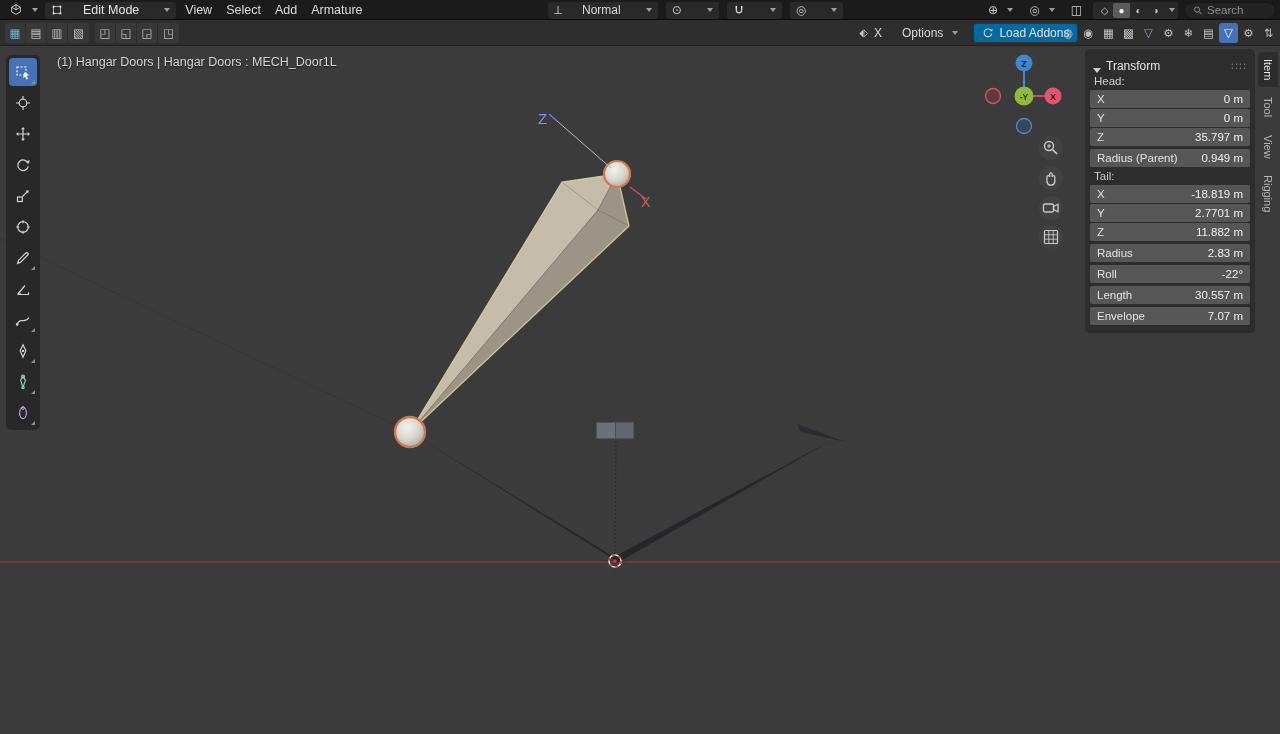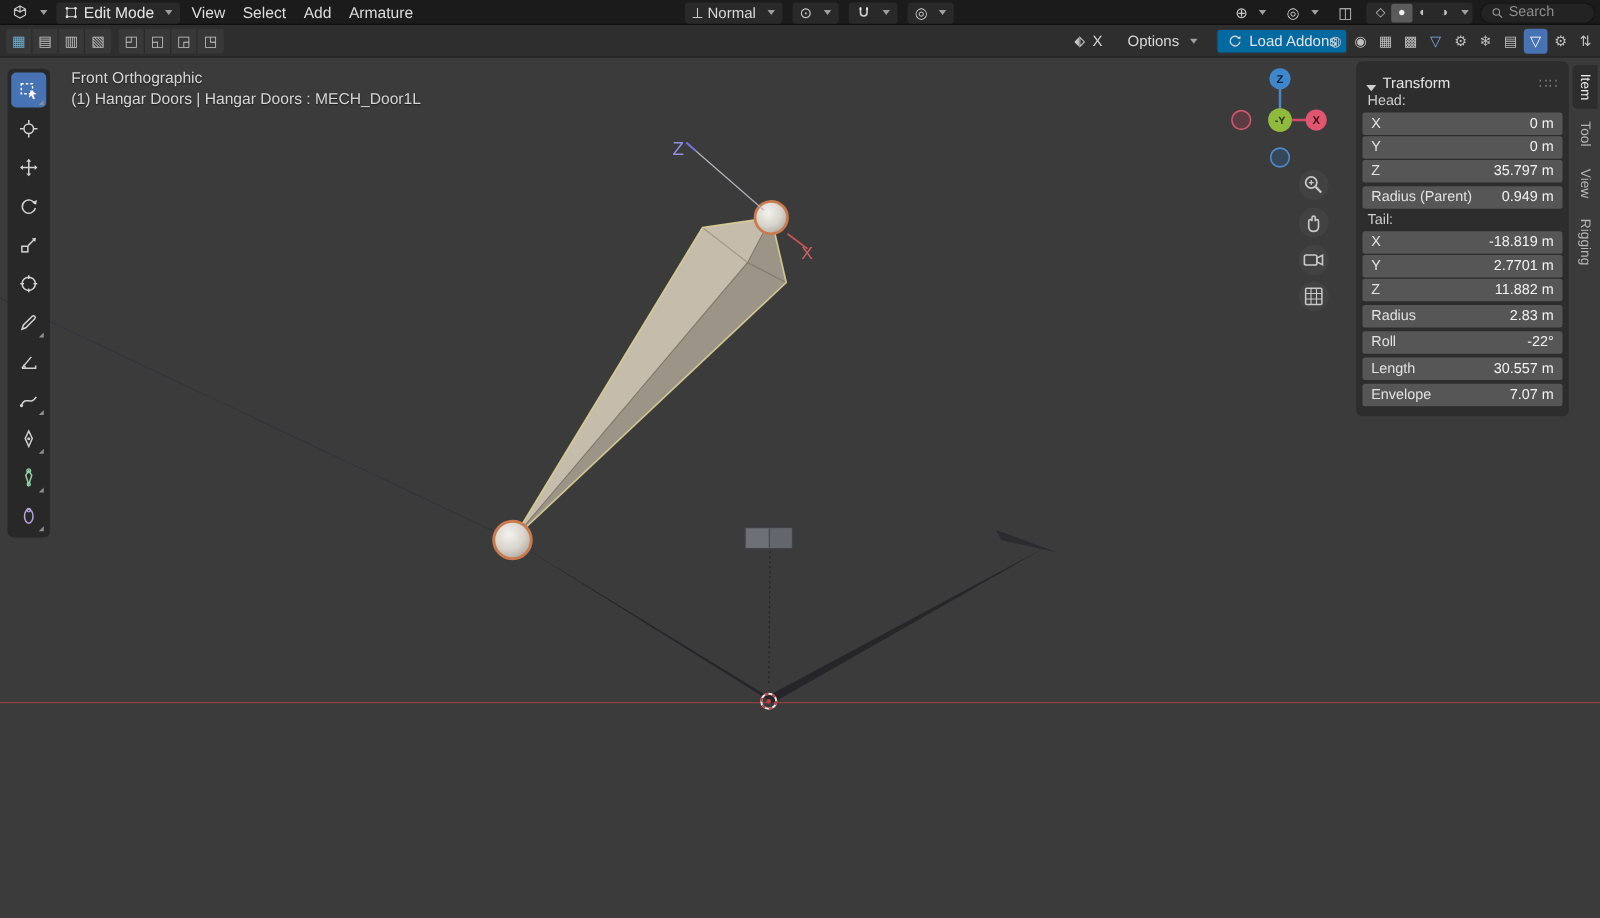--- a/index.html
+++ b/index.html
@@ -11,21 +11,21 @@
     border-top:4px solid #9f9f9f;display:inline-block;margin-left:5px;flex:0 0 auto}
 
   
   .bar-top{position:absolute;left:0;top:0;width:1280px;height:20px;background:#1b1b1b;
     border-bottom:1px solid #0f0f0f;z-index:30}
   .tb-left,.tb-center,.tb-right{position:absolute;top:0;height:20px;display:flex;align-items:center}
   .tb-left{left:4px;gap:2px}
   .tb-center{left:548px;gap:8px}
   .tb-right{right:4px;gap:6px}
   .pill{display:flex;align-items:center;background:#292929;border-radius:3px;height:17px;
-    padding:0 6px;gap:4px}
+    padding:0 6px;gap:20px}
   .menu-item{padding:0 7px;font-size:12.5px;color:#dcdcdc}
   .mode-label{font-size:12.5px;color:#e6e6e6}
   .glyph{font-size:12px;line-height:1;color:#c8c8c8}
   .search-pill{display:flex;align-items:center;background:#232323;border:1px solid #161616;
     border-radius:9px;height:17px;padding:0 8px;gap:4px;width:92px}
   .search-pill input{background:transparent;border:none;outline:none;color:#cfcfcf;width:60px;
     font-size:11.5px}
   .search-pill input::placeholder{color:#8d8d8d}
   .shade-group{display:flex;align-items:center;background:#292929;border-radius:3px;height:17px;padding:0 3px}
   .shade-btn{width:17px;height:15px;display:flex;align-items:center;justify-content:center;
@@ -316,21 +316,20 @@
       <path d="M1053.5 160.5l4.5-2.3v7.6l-4.5-2.3z" fill="none" stroke="#c9c9c9" stroke-width="1.3"></path>
     </g>
     <g>
       <circle cx="1051" cy="191" r="12" fill="#515151" opacity="0.35"></circle>
       <rect x="1044.5" y="184.5" width="13" height="13" rx="1" fill="none" stroke="#c9c9c9" stroke-width="1.2"></rect>
       <path d="M1048.8 184.5v13M1053.2 184.5v13M1044.5 188.8h13M1044.5 193.2h13" stroke="#c9c9c9" stroke-width="0.9"></path>
     </g>
   </svg>
 
   <div class="vp-info">
-    <div>Front Orthographic</div>
     <div>(1) Hangar Doors | Hangar Doors : MECH_Door1L</div>
   </div>
 
   <div class="tools">
     <button class="tool-btn active sub">
       <svg viewBox="0 0 16 16">
           <rect x="2" y="3" width="9" height="8" fill="none" stroke="currentColor" stroke-width="1.1" stroke-dasharray="2 1.6"></rect>
           <path d="M9.5 8l4.7 3.2-2.7.5 1.5 3-1.5.7-1.4-3-2 1.9z" fill="currentColor"></path>
         </svg>
     </button>

